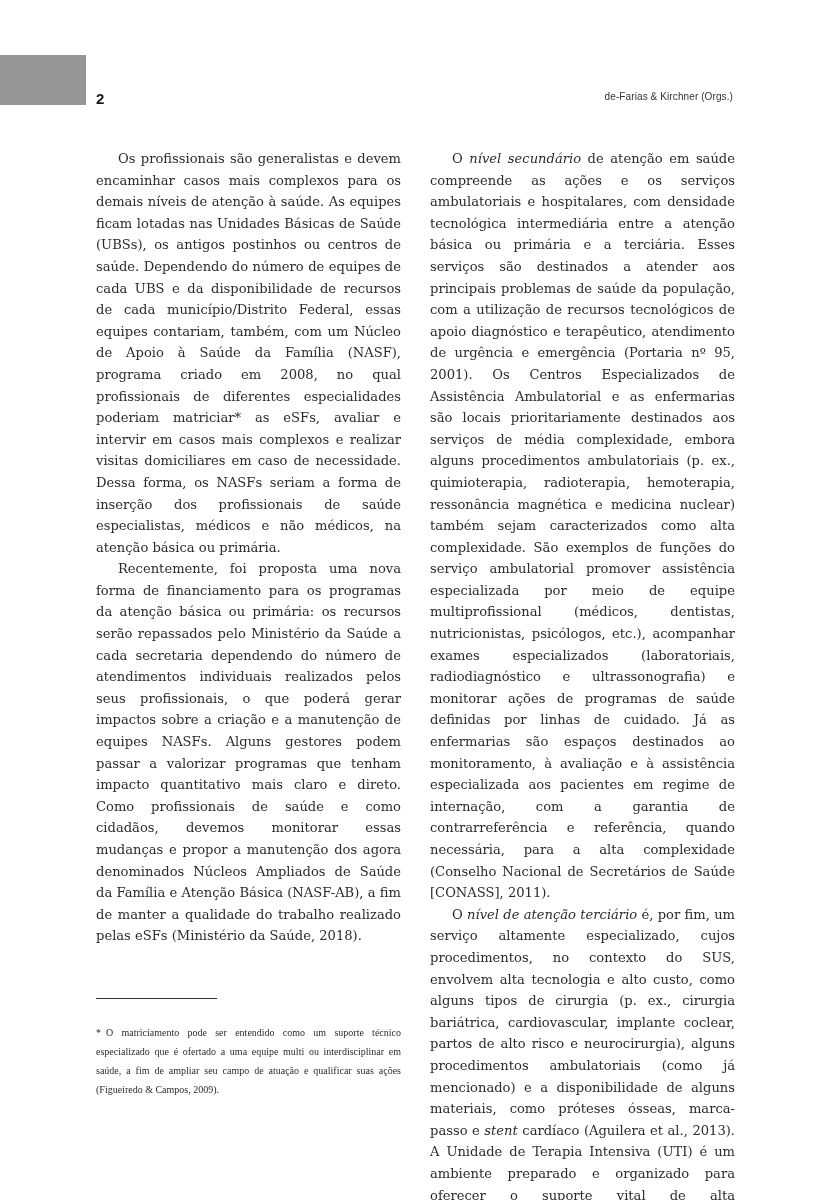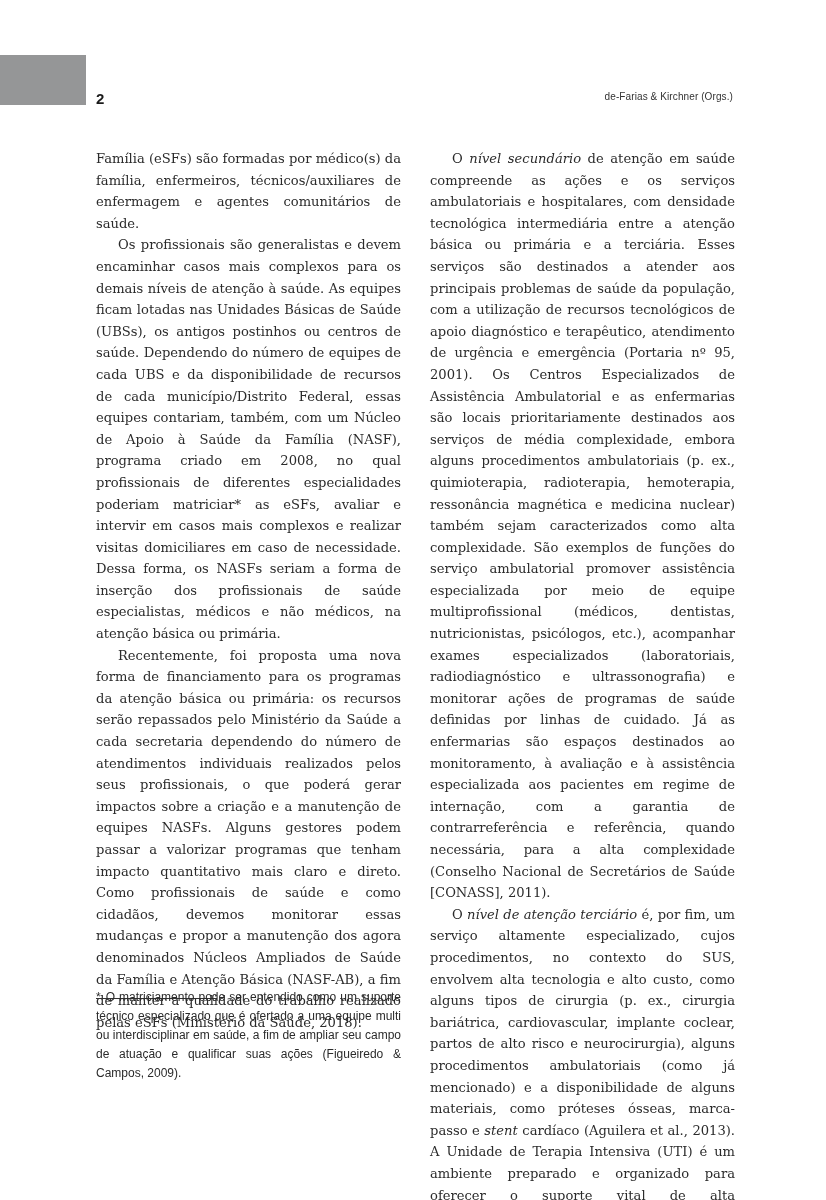--- a/index.html
+++ b/index.html
@@ -7,32 +7,31 @@
     .corner-block { position: absolute; left: 0; top: 55px; width: 86px; height: 50px; background: #959697; }
     .page-number { position: absolute; left: 96px; top: 90px; font-family: "Liberation Sans", sans-serif; font-weight: bold; font-size: 15px; color: #1a1a1a; }
     .running-head { position: absolute; right: 93px; top: 91px; font-family: "Liberation Sans", sans-serif; font-size: 10px; color: #333; letter-spacing: 0.1px; }
     .col { position: absolute; top: 148px; width: 305px; font-family: "DejaVu Serif", serif; font-size: 13.1px; line-height: 21.6px; text-align: justify; hyphens: manual; }
     .col-left { left: 96px; }
     .col-right { left: 430px; }
     .col p { margin: 0; text-indent: 0; }
     .col p.indent { text-indent: 22px; }
     .col em { }
     .fn-rule { position: absolute; left: 96px; top: 998px; width: 121px; border-top: 1.4px solid #333; }
-    .footnote { position: absolute; left: 96px; top: 988px; width: 305px; font-family: Liberation Sans, sans-serif; font-size: 12px; line-height: 19px; text-align: justify; color: #2b2b2b; }
+    .footnote { position: absolute; left: 96px; top: 1023px; width: 305px; font-family: Liberation Serif, serif; font-size: 10px; line-height: 19px; text-align: justify; color: #2b2b2b; }
     .fn-mark { margin-right: 5px; }
   </style>
 </head>
 <body>
 
 <div class="corner-block"></div>
 <div class="page-number">2</div>
 <div class="running-head">de-Farias &amp; Kirchner (Orgs.)</div>
 
 <div class="col col-left">
-  <p>Família (eSFs) são formadas por médico(s) da família, enfermeiros, técnicos/auxiliares de enfermagem e agentes comunitários de saúde.</p>
   <p class="indent">Os profissionais são generalistas e devem encaminhar casos mais complexos para os demais níveis de atenção à saúde. As equipes ficam lotadas nas Unidades Básicas de Saúde (UBSs), os antigos postinhos ou centros de saúde. Dependendo do número de equipes de cada UBS e da disponibilidade de recursos de cada município/Distrito Federal, essas equipes contariam, também, com um Núcleo de Apoio à Saúde da Família (NASF), programa criado em 2008, no qual profissionais de diferentes especialidades poderiam matriciar* as eSFs, avaliar e intervir em casos mais complexos e realizar visitas domiciliares em caso de necessidade. Dessa forma, os NASFs seriam a forma de inserção dos profissionais de saúde especialistas, médicos e não médicos, na atenção básica ou primária.</p>
   <p class="indent">Recentemente, foi proposta uma nova forma de financiamento para os programas da atenção básica ou primária: os recursos serão repassados pelo Ministério da Saúde a cada secretaria dependendo do número de atendimentos individuais realizados pelos seus profissionais, o que poderá gerar impactos sobre a criação e a manutenção de equipes NASFs. Alguns gestores podem passar a valorizar programas que tenham impacto quantitativo mais claro e direto. Como profissionais de saúde e como cidadãos, devemos monitorar essas mudanças e propor a manutenção dos agora denominados Núcleos Ampliados de Saúde da Família e Atenção Básica (NASF-AB), a fim de manter a qualidade do trabalho realizado pelas eSFs (Ministério da Saúde, 2018).</p>
 </div>
 
 <div class="col col-right">
   <p class="indent"><span>O </span><em>nível secundário</em><span> de atenção em saúde compreende as ações e os serviços ambulatoriais e hospitalares, com densidade tecnológica intermediária entre a atenção básica ou primária e a terciária. Esses serviços são destinados a atender aos principais problemas de saúde da população, com a utilização de recursos tecnológicos de apoio diagnóstico e terapêutico, atendimento de urgência e emergência (Portaria nº 95, 2001). Os Centros Especializados de Assistência Ambulatorial e as enfermarias são locais prioritariamente destinados aos serviços de média complexidade, embora alguns procedimentos ambulatoriais (p. ex., quimioterapia, radioterapia, hemoterapia, ressonância magnética e medicina nuclear) também sejam caracterizados como alta complexidade. São exemplos de funções do serviço ambulatorial promover assistência especializada por meio de equipe multiprofissional (médicos, dentistas, nutricionistas, psicólogos, etc.), acompanhar exames especializados (laboratoriais, radiodiagnóstico e ultrassonografia) e monitorar ações de programas de saúde definidas por linhas de cuidado. Já as enfermarias são espaços destinados ao monitoramento, à avaliação e à assistência especializada aos pacientes em regime de internação, com a garantia de contrarreferência e referência, quando necessária, para a alta complexidade (Conselho Nacional de Secretários de Saúde [CONASS], 2011).</span></p>
   <p class="indent"><span>O </span><em>nível de atenção terciário</em><span> é, por fim, um serviço altamente especializado, cujos procedimentos, no contexto do SUS, envolvem alta tecnologia e alto custo, como alguns tipos de cirurgia (p. ex., cirurgia bariátrica, cardiovascular, implante coclear, partos de alto risco e neurocirurgia), alguns procedimentos ambulatoriais (como já mencionado) e a disponibilidade de alguns materiais, como próteses ósseas, marca-passo e </span><em>stent</em><span> cardíaco (Aguilera et al., 2013). A Unidade de Terapia Intensiva (UTI) é um ambiente preparado e organizado para oferecer o suporte vital de alta complexidade, pois comporta alta tecno-</span></p>
 </div>
 
 <div class="fn-rule"></div>

